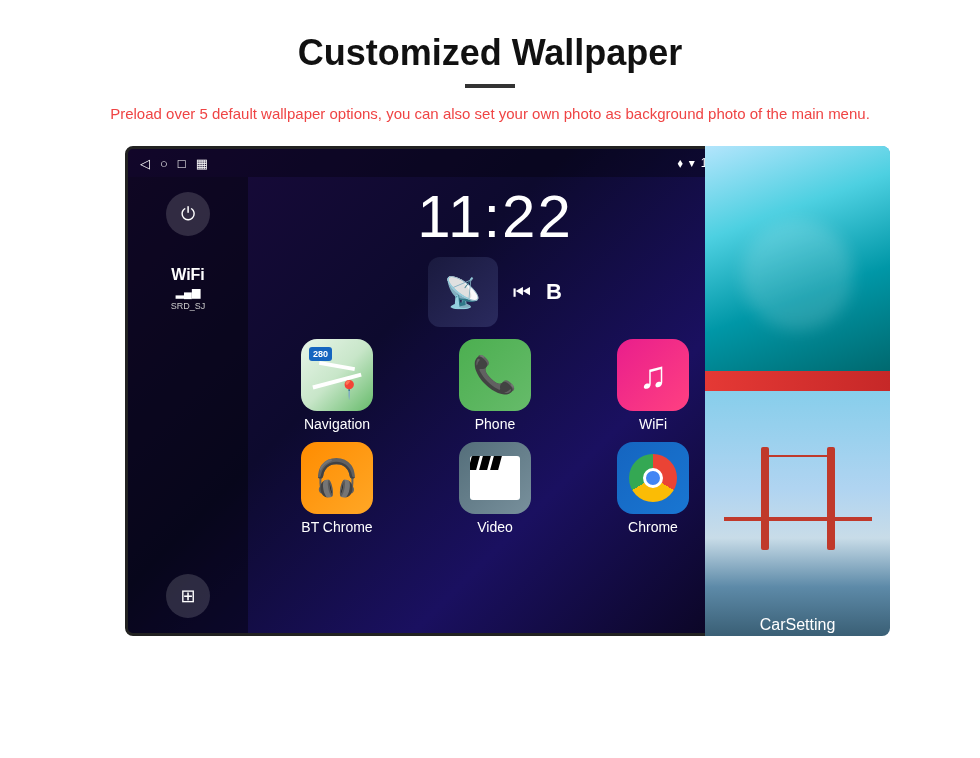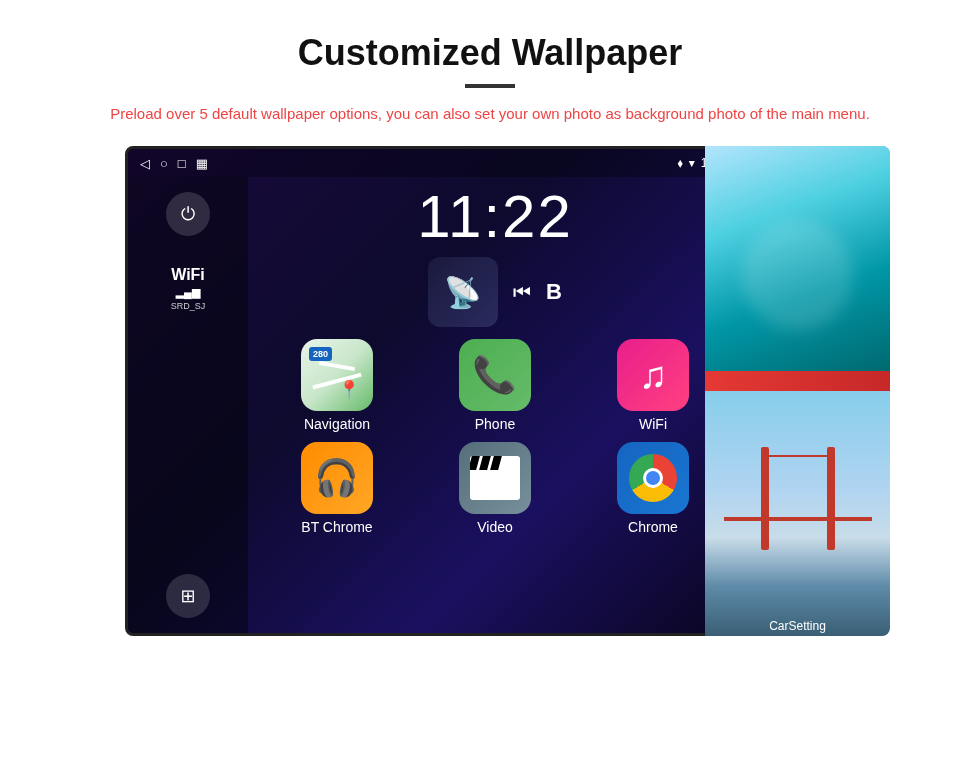--- a/index.html
+++ b/index.html
@@ -503,21 +503,21 @@
       background: linear-gradient(90deg, #e53935, #c62828);
       display: flex;
       align-items: center;
       justify-content: center;
       color: #fff;
       font-size: 8px;
     }
 
     .carsetting-label {
       color: #fff;
-      font-size: 12px;
+      font-size: 16px;
       text-align: center;
       margin-top: 20px;
     }
   </style>
 </head>
 <body>
 
 <div class="page-container">
 
   <h1 class="title">Customized Wallpaper</h1>

